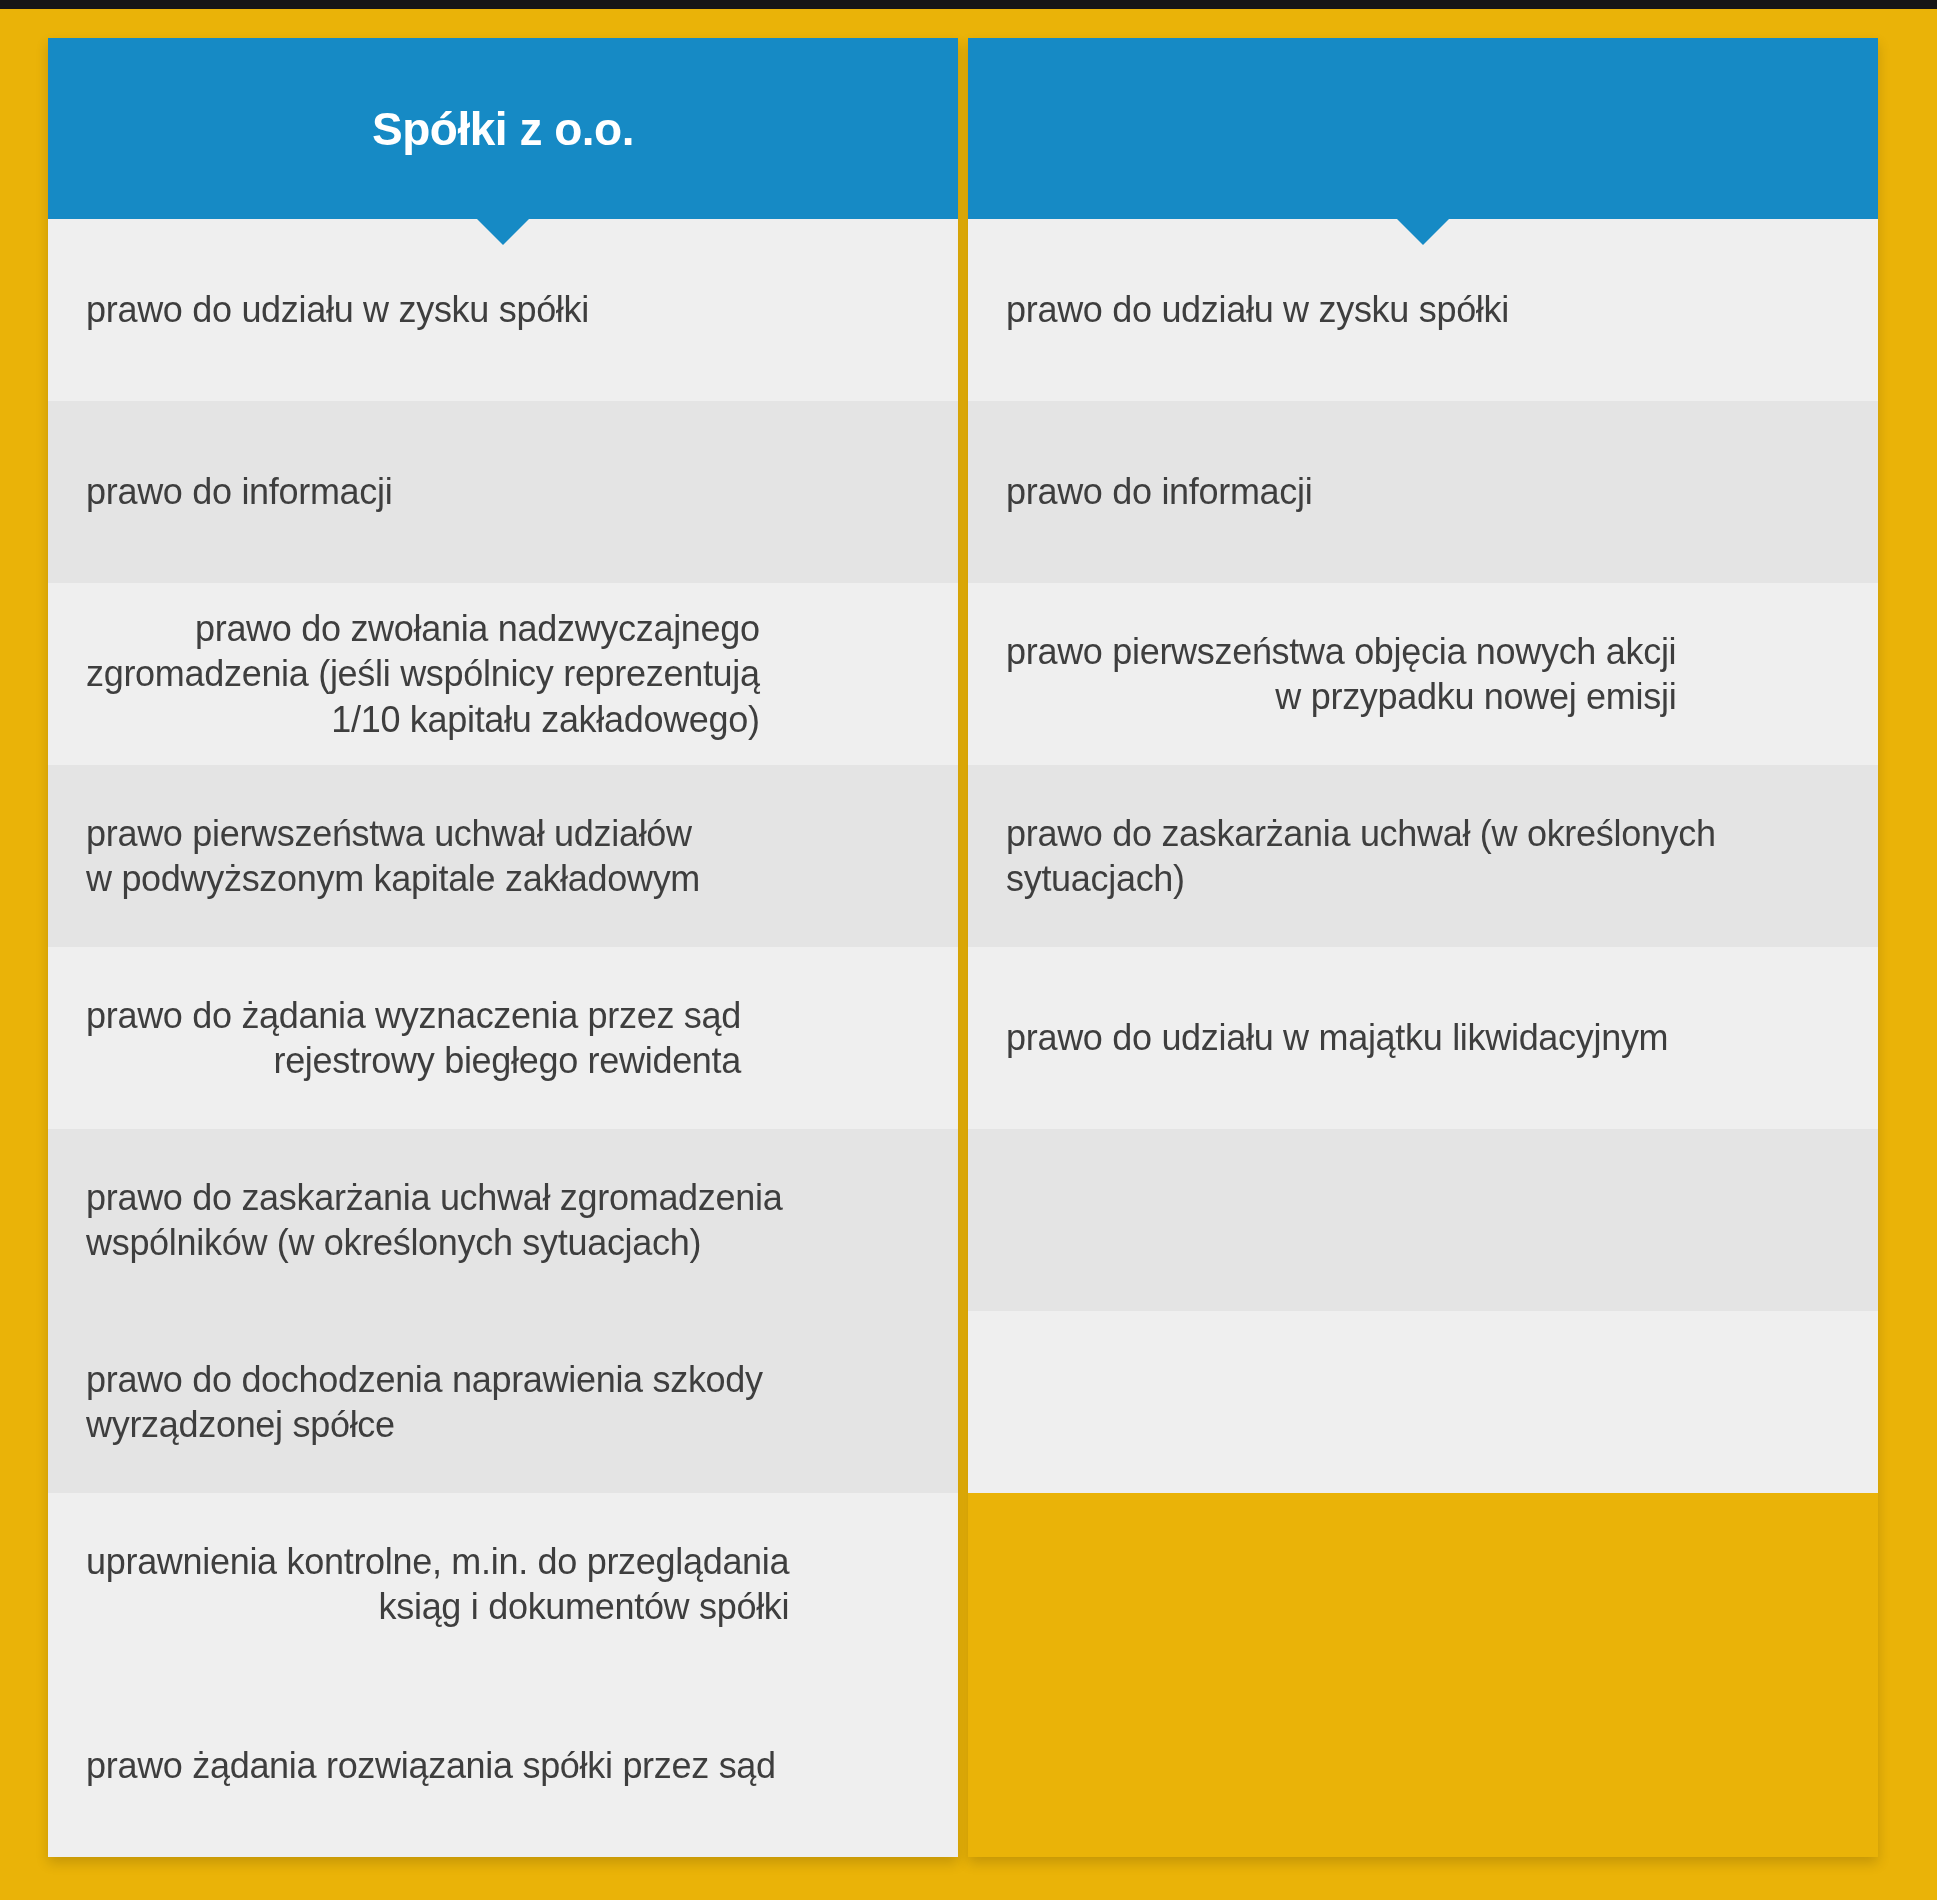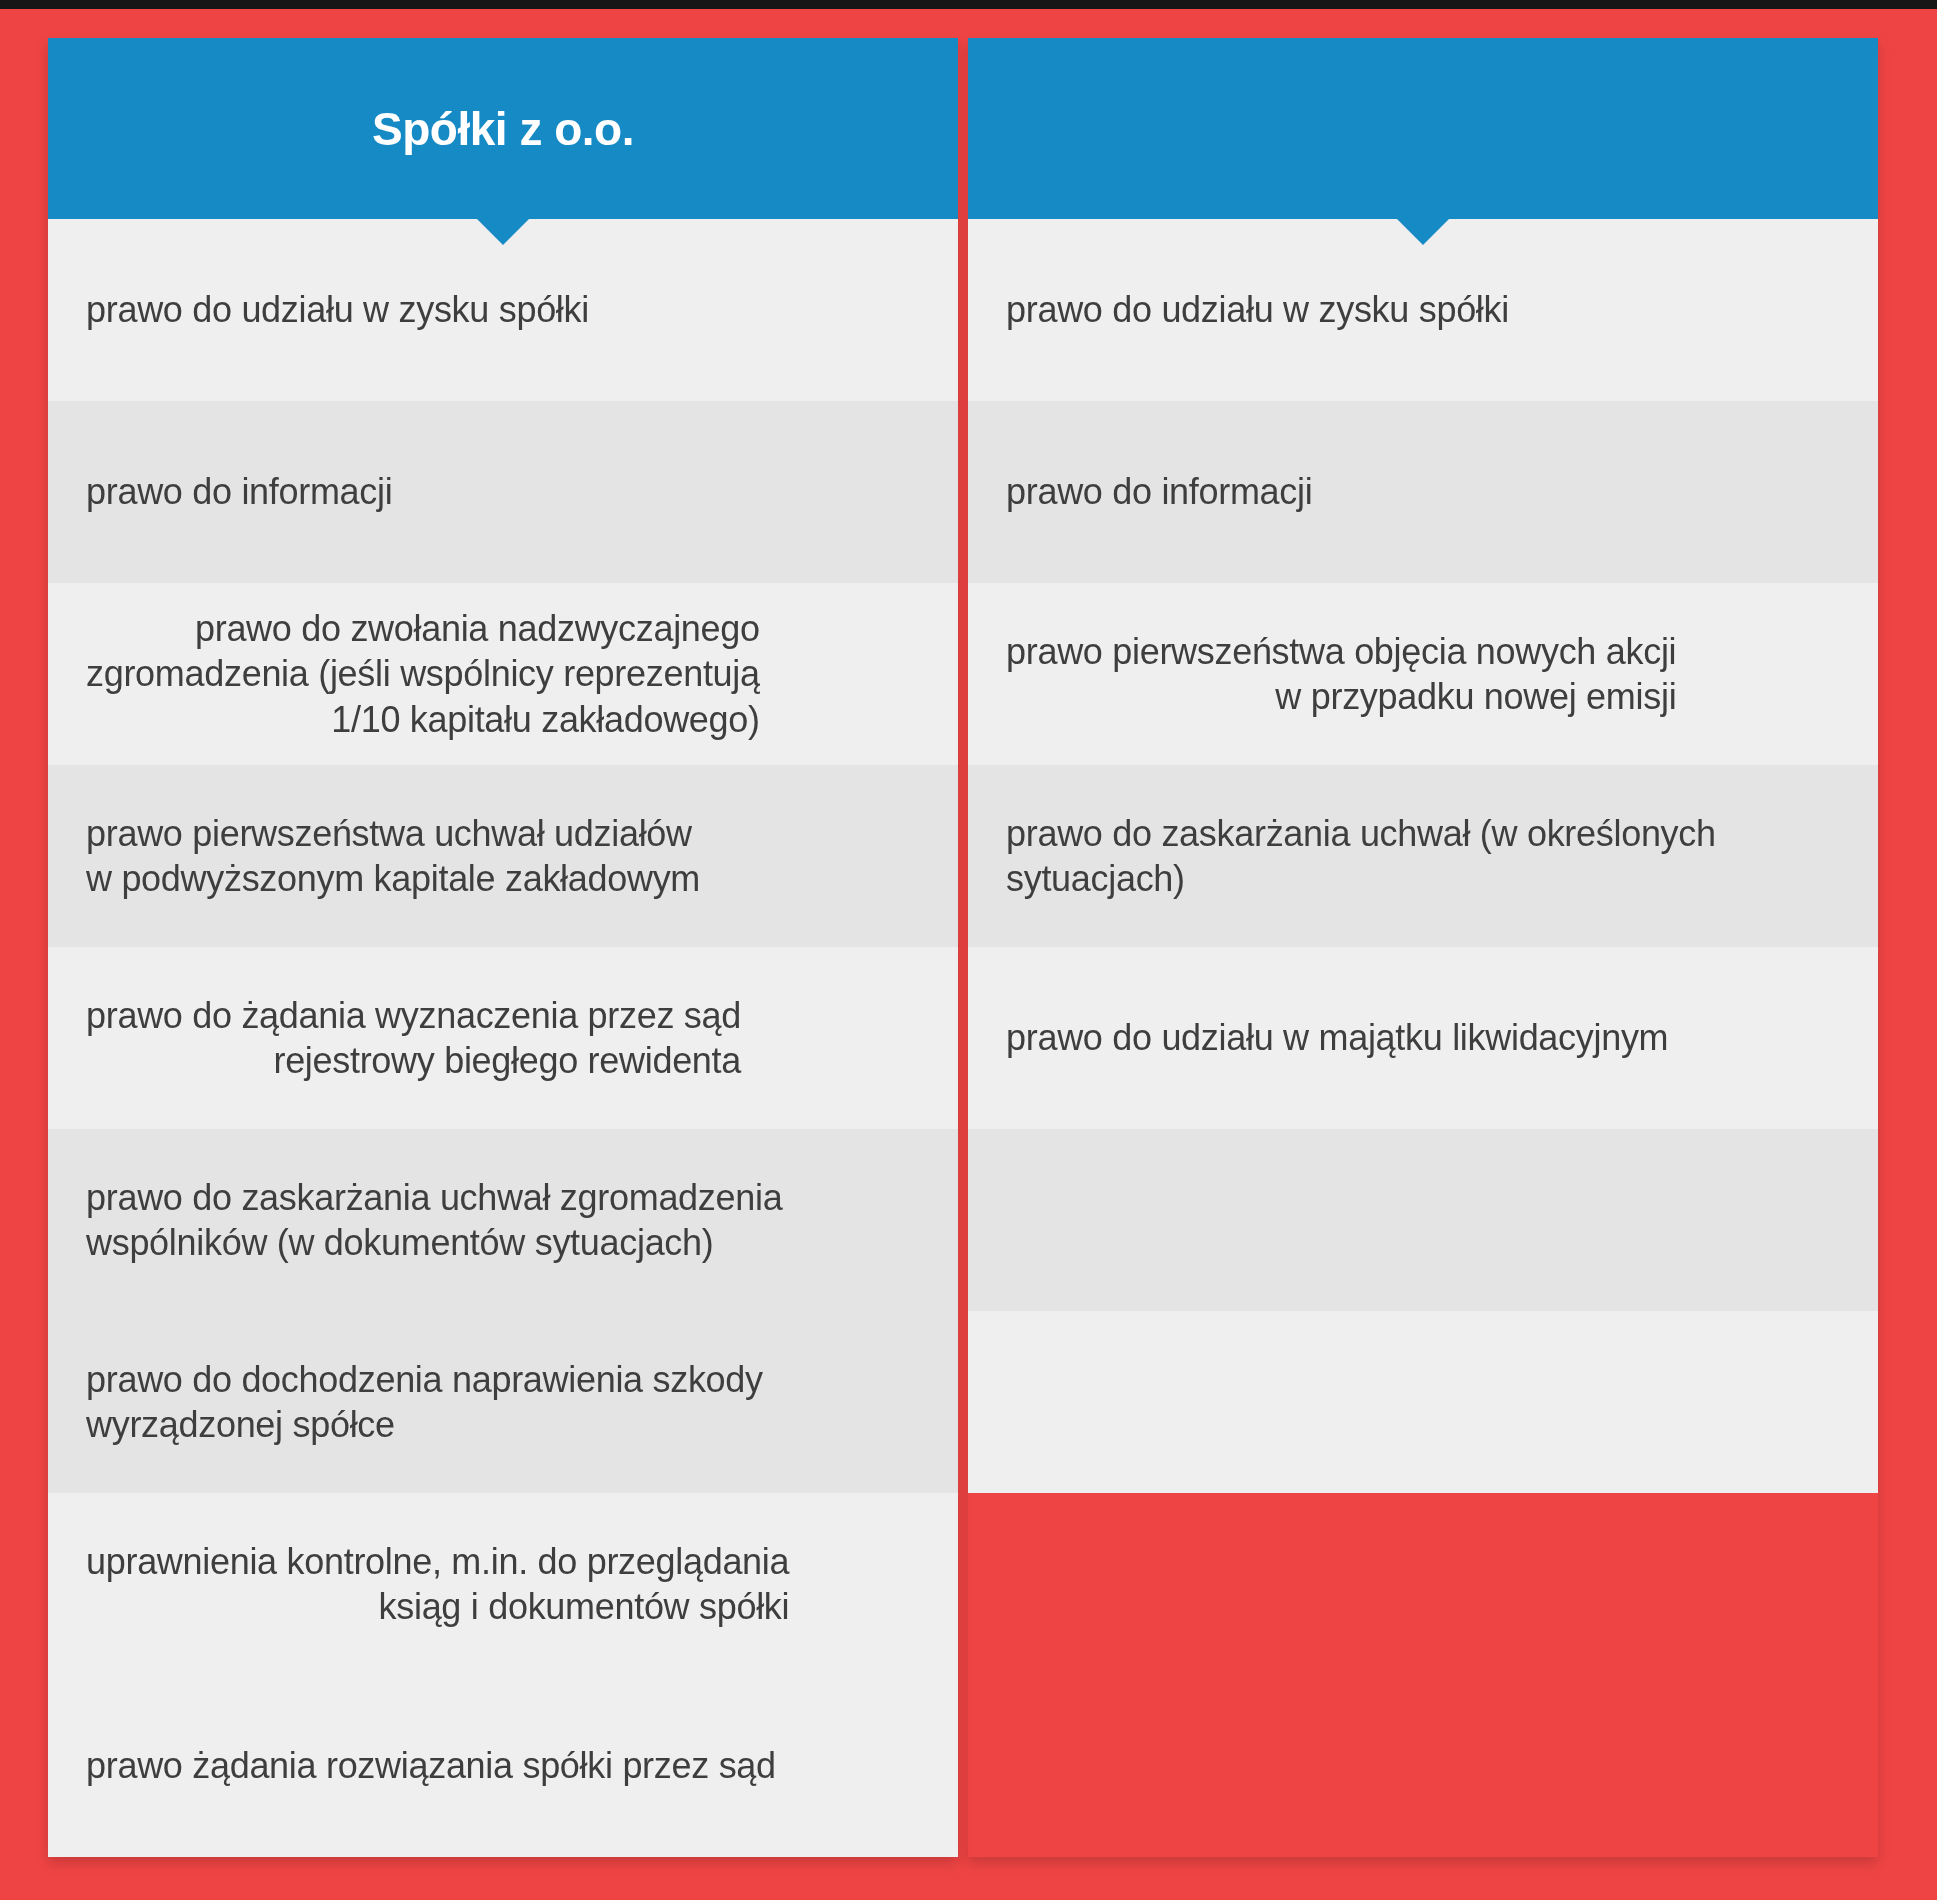--- a/index.html
+++ b/index.html
@@ -4,21 +4,21 @@
 <style>
   html, body {
     margin: 0;
     padding: 0;
     background: #ffffff;
     width: 1937px;
     height: 1900px;
     font-family: "Liberation Sans", "DejaVu Sans", sans-serif;
     overflow: hidden;
   }
-  .page { position: relative; width: 1937px; height: 1900px; background: #ef4444; }
+  .page { position: relative; width: 1937px; height: 1900px; background: #eab308; }
 
   .top-strip {
     position: absolute;
     top: 0; left: 0;
     width: 100%;
     height: 9px;
     background: var(--top-strip, #161616);
   }
 
   .table {
@@ -108,21 +108,21 @@
         <div class="row dark">
           <span class="cell-text">prawo pierwszeństwa uchwał udziałów
 w podwyższonym kapitale zakładowym</span>
         </div>
         <div class="row light">
           <span class="cell-text">prawo do żądania wyznaczenia przez sąd
 rejestrowy biegłego rewidenta</span>
         </div>
         <div class="row dark">
           <span class="cell-text">prawo do zaskarżania uchwał zgromadzenia
-wspólników (w dokumentów sytuacjach)</span>
+wspólników (w określonych sytuacjach)</span>
         </div>
         <div class="row dark">
           <span class="cell-text">prawo do dochodzenia naprawienia szkody
 wyrządzonej spółce</span>
         </div>
         <div class="row light">
           <span class="cell-text">uprawnienia kontrolne, m.in. do przeglądania
 ksiąg i dokumentów spółki</span>
         </div>
         <div class="row light">

